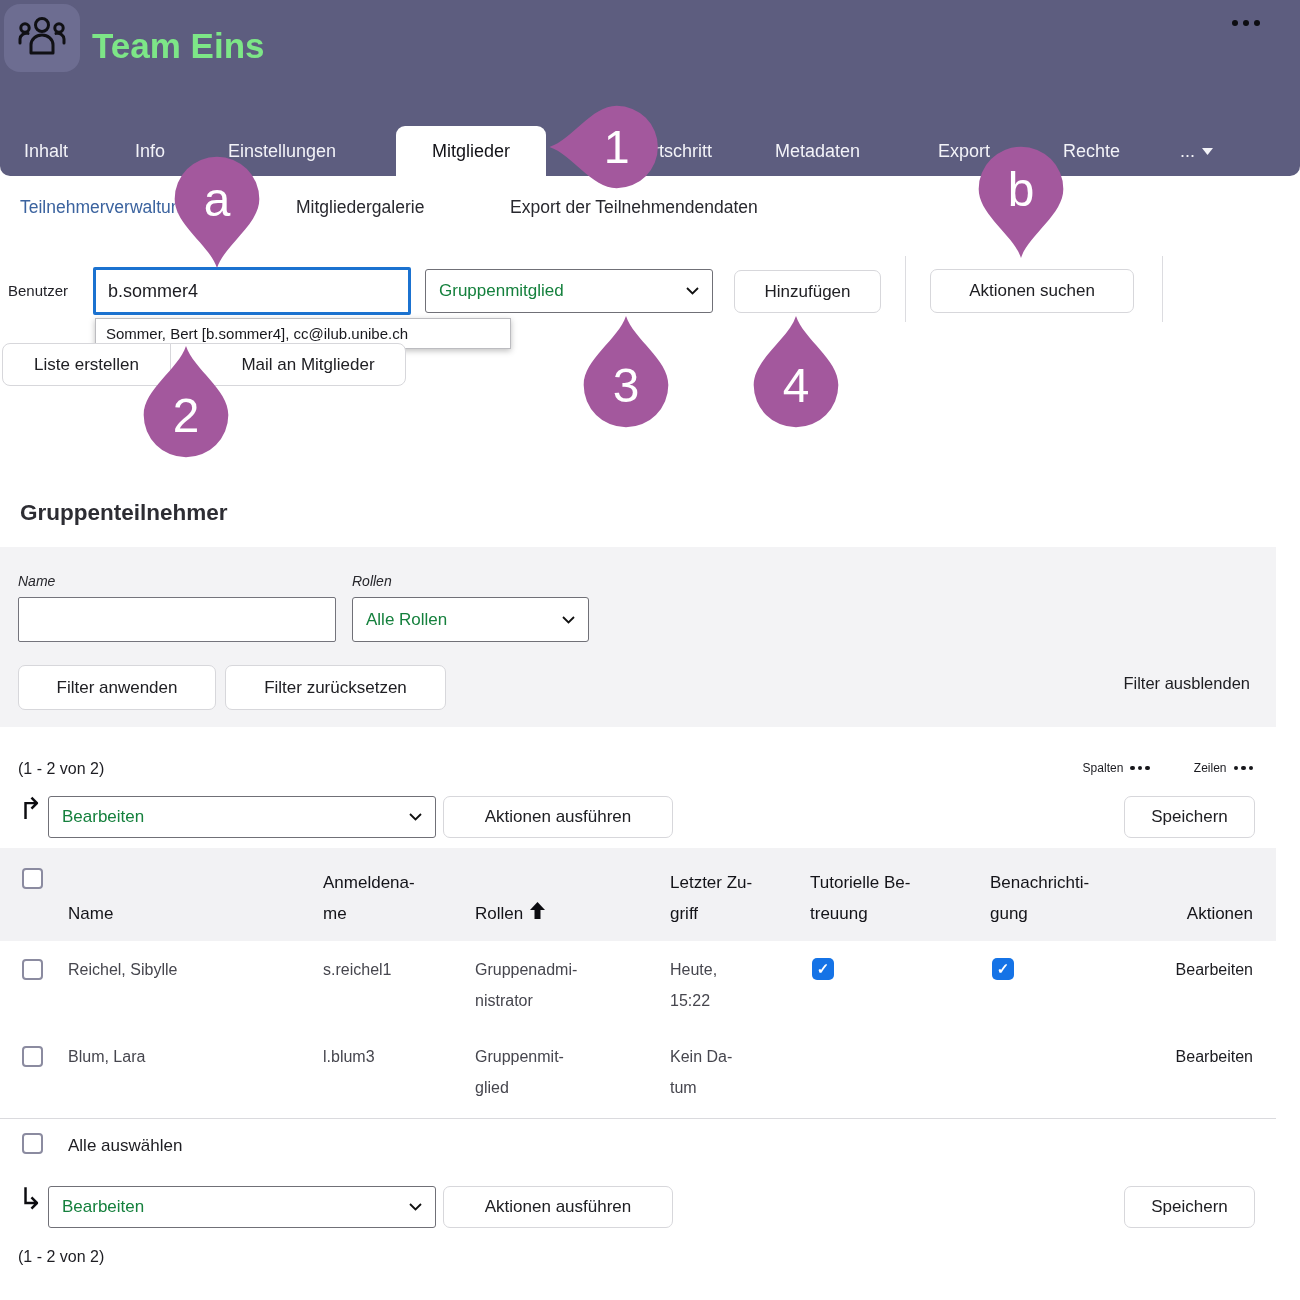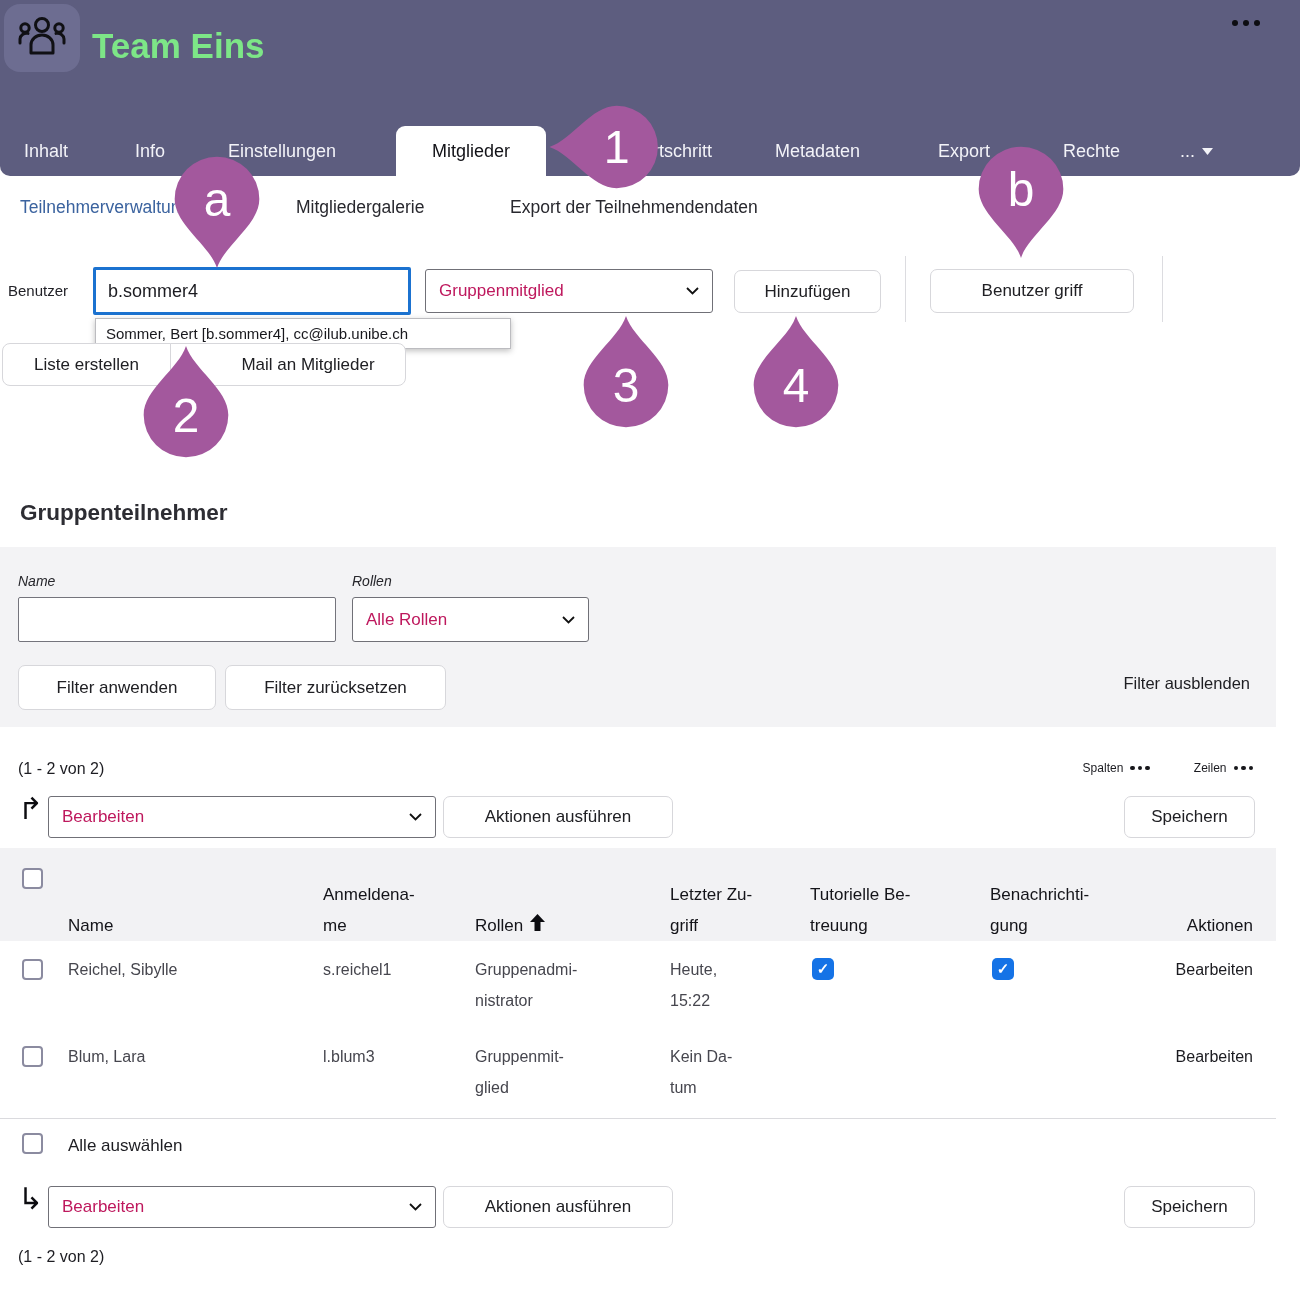--- a/index.html
+++ b/index.html
@@ -17,21 +17,21 @@
   #tab-lern{left:602px}#tab-meta{left:775px}#tab-export{left:938px}#tab-rechte{left:1063px}
   #tab-more{left:1180px;display:flex;align-items:center;gap:7px;}
   
   .subtab{position:absolute;top:193px;font-size:17.5px;line-height:28px;color:#28282e;cursor:pointer;white-space:nowrap;}
   #st-1{left:20px;color:#3b639f}#st-2{left:296px}#st-3{left:510px}
 
   
   #lbl-benutzer{position:absolute;left:8px;top:282px;font-size:15px;color:#222228;}
   #user-input{position:absolute;left:93px;top:267px;width:318px;height:48px;box-sizing:border-box;border:3px solid #1b72d0;border-radius:2px;font-size:18px;font-family:"Liberation Sans",sans-serif;padding:0 12px;color:#1b1b20;outline:none;background:#fff;}
   #suggestion{position:absolute;left:95px;top:318px;width:416px;height:31px;box-sizing:border-box;background:#fff;border:1px solid #bcbcc0;box-shadow:0 2px 6px rgba(0,0,0,.25);font-size:15px;line-height:29px;padding:0 10px;color:#18181d;white-space:nowrap;cursor:pointer;}
-  .select{display:flex;align-items:center;justify-content:space-between;box-sizing:border-box;border:1px solid #707077;border-radius:3px;background:#fff;font-size:17px;color:#be185d;padding:0 13px;cursor:pointer;}
+  .select{display:flex;align-items:center;justify-content:space-between;box-sizing:border-box;border:1px solid #707077;border-radius:3px;background:#fff;font-size:17px;color:#15803d;padding:0 13px;cursor:pointer;}
   #role-select{position:absolute;left:425px;top:269px;width:288px;height:44px;}
   .btn{display:flex;align-items:center;justify-content:center;box-sizing:border-box;background:#fff;border:1px solid #d7d7db;border-radius:7px;font-size:17px;color:#202024;cursor:pointer;white-space:nowrap;}
   #btn-add{position:absolute;left:734px;top:270px;width:147px;height:43px;}
   #btn-search{position:absolute;left:930px;top:269px;width:204px;height:44px;}
   .vdiv{position:absolute;top:256px;width:1px;height:66px;background:#dcdce0;}
   #vdiv-1{left:905px}#vdiv-2{left:1162px}
   #btn-liste{position:absolute;left:2px;top:343px;width:169px;height:43px;border-radius:8px 0 0 8px;}
   #btn-mail{position:absolute;left:170px;top:343px;width:236px;height:43px;border-radius:0 8px 8px 0;padding-left:40px;}
 
   
@@ -63,21 +63,21 @@
   .action-select{width:388px;height:42px;}
   #sel-top{position:absolute;left:48px;top:796px;}
   #sel-bot{position:absolute;left:48px;top:1186px;}
   #act-top{position:absolute;left:443px;top:796px;width:230px;height:42px;}
   #act-bot{position:absolute;left:443px;top:1186px;width:230px;height:42px;}
   #save-top{position:absolute;left:1124px;top:796px;width:131px;height:42px;}
   #save-bot{position:absolute;left:1124px;top:1186px;width:131px;height:42px;}
 
   
   #thead{position:absolute;left:0;top:848px;width:1276px;height:93px;background:#f2f2f4;}
-  .th{position:absolute;bottom:0;font-size:17px;color:#141419;white-space:pre-line;line-height:31px;}
+  .th{position:absolute;bottom:12px;font-size:17px;color:#141419;white-space:pre-line;line-height:31px;}
   #th-name{left:68px}#th-login{left:323px}#th-last{left:670px}#th-tutor{left:810px}#th-notif{left:990px}#th-akt{right:23px}
   #th-rollen{left:475px;cursor:pointer;}
   #th-rollen svg{margin-left:7px;}
   .cb{position:absolute;width:21px;height:21px;box-sizing:border-box;border:2px solid #8b8ba0;border-radius:4px;background:#fff;cursor:pointer;}
   #th-cb{left:22px;top:20px;}
   .row{position:absolute;left:0;width:1276px;background:#fff;border-bottom:1px solid #dadade;}
   #row0{top:941px;height:87px}#row1{top:1028px;height:90px}
   .cell{position:absolute;top:13px;font-size:16px;color:#46464e;white-space:pre-line;line-height:31px;}
   .c-name{left:68px}.c-login{left:323px}.c-role{left:475px}.c-last{left:670px}
   .c-action{right:23px;color:#1b1b20;cursor:pointer;}
@@ -137,21 +137,21 @@
   <input id="user-input" type="text" value="b.sommer4" style="">
   <div id="suggestion">Sommer, Bert [b.sommer4], cc@ilub.unibe.ch</div>
   <div class="select" id="role-select">
     <span>Gruppenmitglied</span>
     <svg width="13" height="8" viewBox="0 0 13 8" fill="none">
         <polyline points="1,1 6.5,6.5 12,1" stroke="#111" stroke-width="1.8"></polyline>
       </svg>
   </div>
   <div class="btn" id="btn-add">Hinzufügen</div>
   <div class="vdiv" id="vdiv-1"></div>
-  <div class="btn" id="btn-search">Benutzer griff</div>
+  <div class="btn" id="btn-search">Aktionen suchen</div>
   <div class="vdiv" id="vdiv-2"></div>
   <div class="btn" id="btn-liste">Liste erstellen</div>
   <div class="btn" id="btn-mail">Mail an Mitglieder</div>
 
   <div id="section-title">Gruppenteilnehmer</div>
 
   <div id="filter">
     <div class="flabel" id="f-name-lbl">Name</div>
     <input id="f-name-input" type="text" value="" style="">
     <div class="flabel" id="f-rollen-lbl">Rollen</div>

